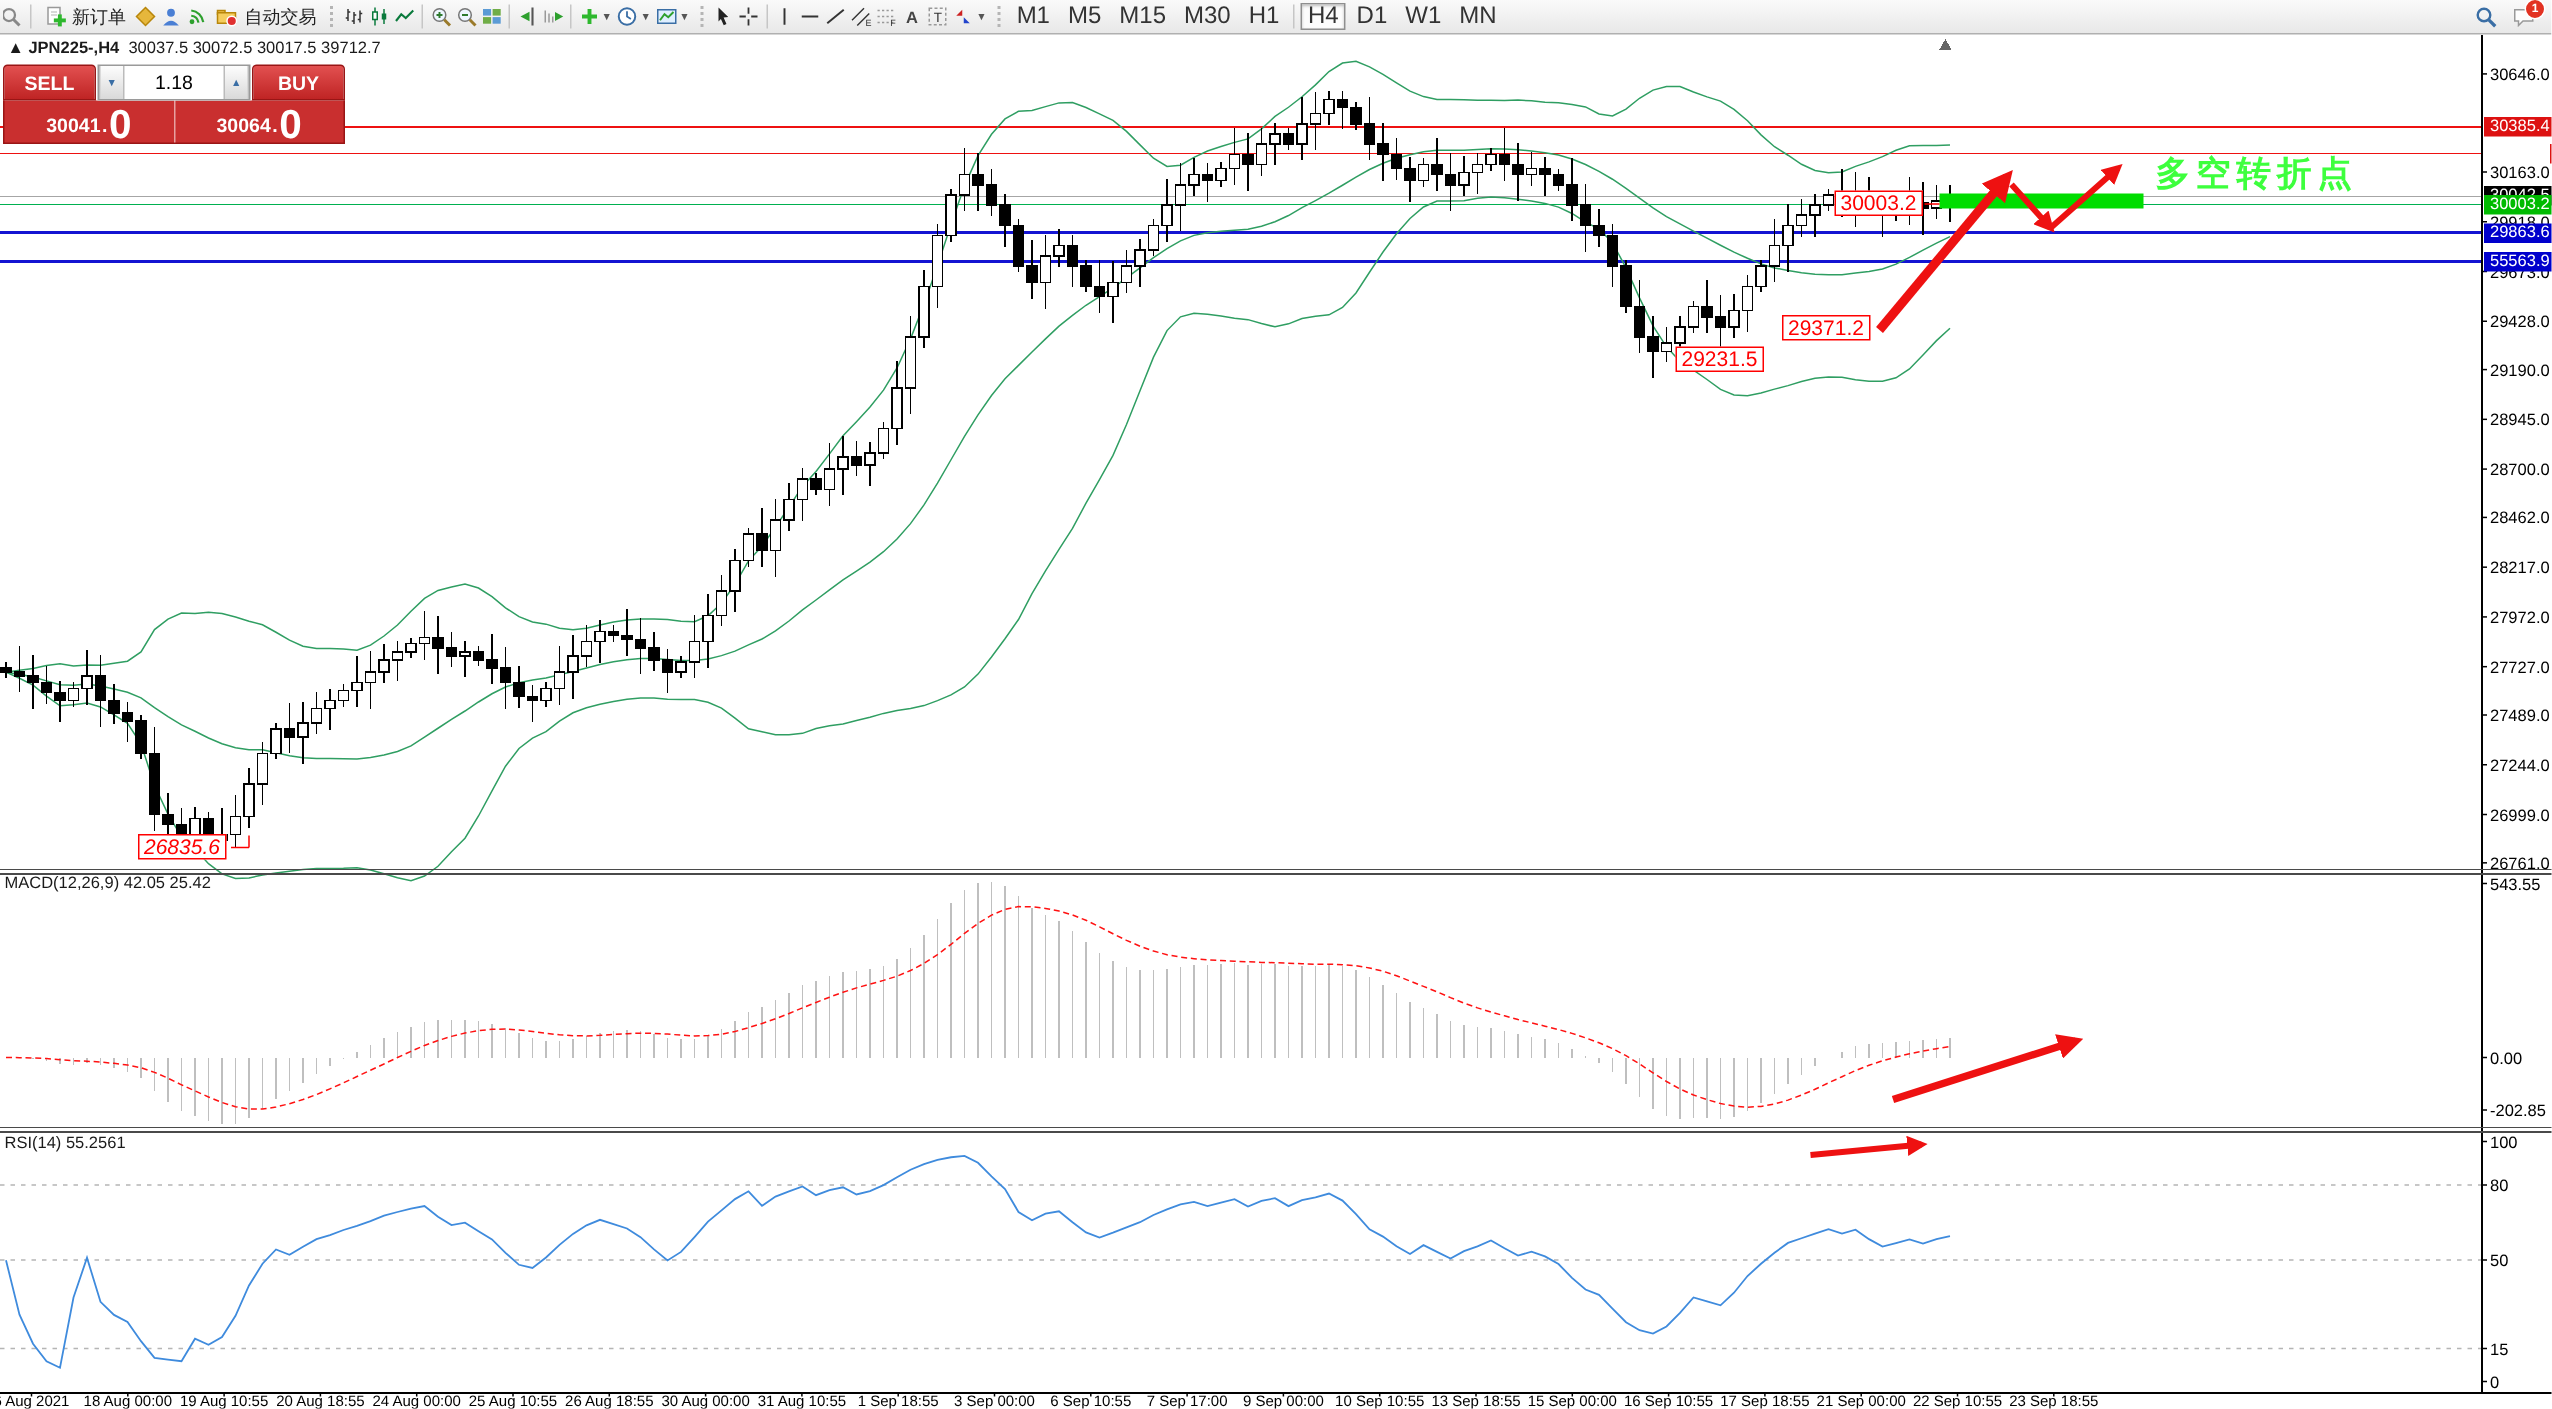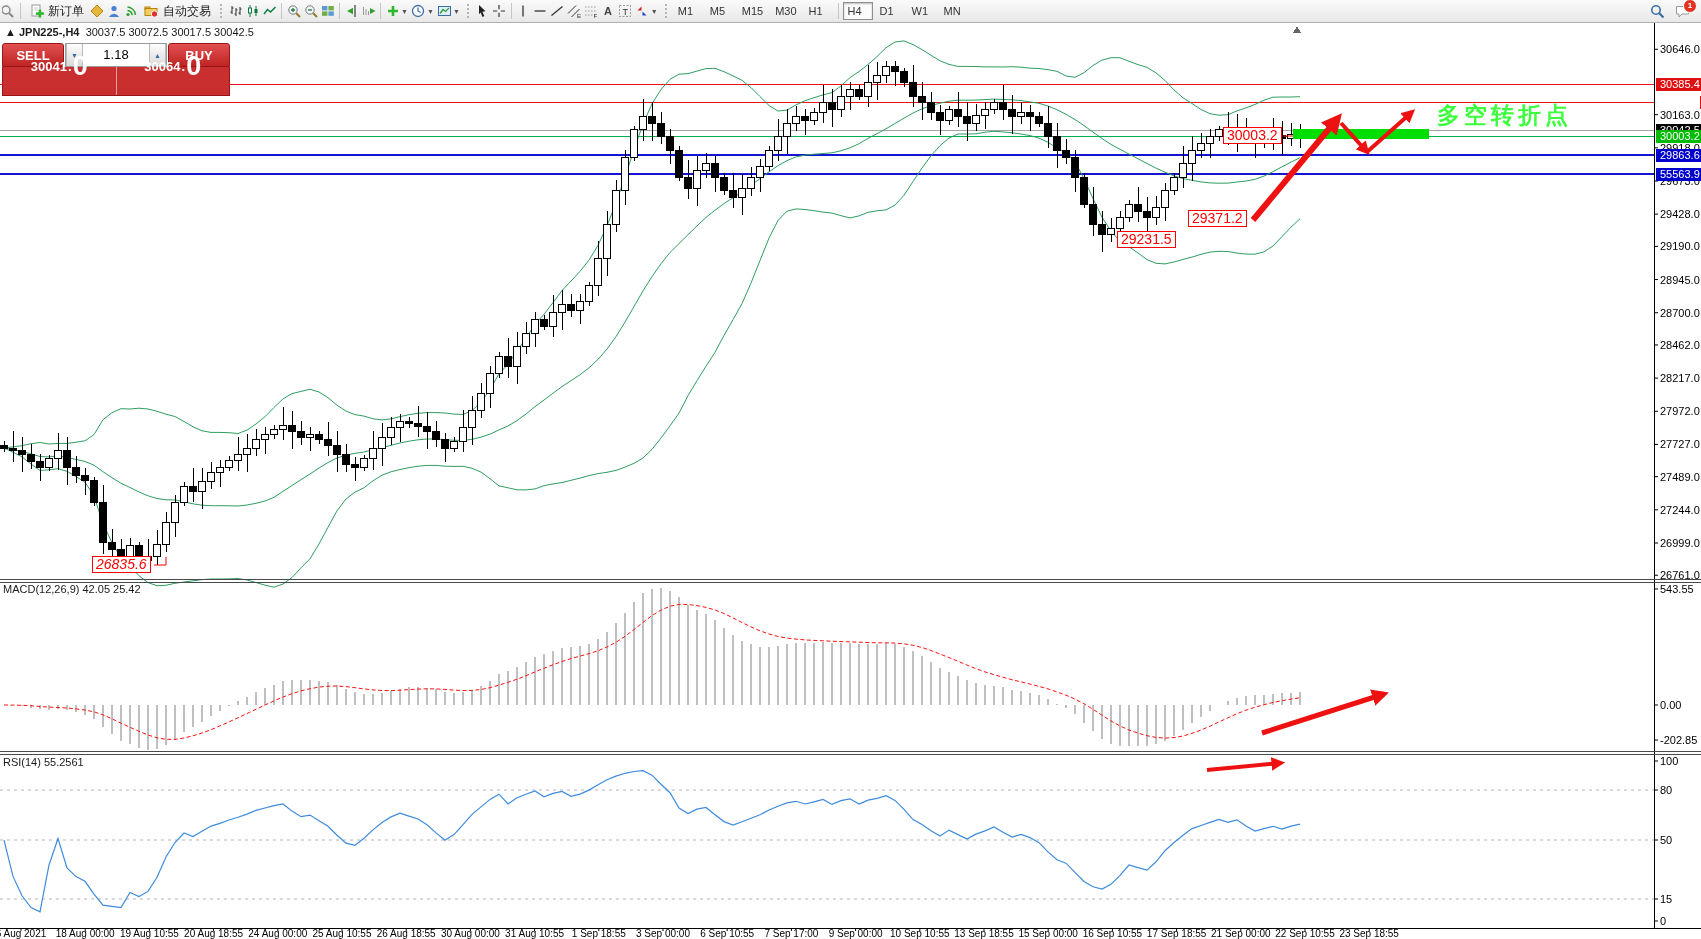--- a/index.html
+++ b/index.html
@@ -4,41 +4,41 @@
 <style>
   html,body{margin:0;padding:0}
   body{width:1701px;height:939px;overflow:hidden;background:#fff;font-family:"Liberation Sans",sans-serif;position:relative}
   
   #toolbar{position:absolute;top:0;left:0;width:1701px;height:22px;background:linear-gradient(#fafafa,#e8e8e8);border-bottom:1px solid #b0b0b0;display:flex;align-items:center;z-index:40;font-size:12px;color:#222;white-space:nowrap}
   .grip{width:2px;height:14px;border-left:2px dotted #b5b5b5;margin:0 3px 0 5px}
   .sep{width:1px;height:16px;background:#c6c6c6;margin:0 3px}
   .tbtn{display:flex;align-items:center;gap:3px;padding:16px 4px;height:18px}
   .ticon{width:17px;height:16px;display:inline-flex;align-items:center;justify-content:center;position:relative}
   .caret{font-size:7px;color:#555;margin:0 2px 0 0}
-  .tf{min-width:20px;height:16px;line-height:16px;text-align:left;padding:0 4px;font-size:11px;color:#333;border:1px solid transparent;margin:12px 1px}
+  .tf{min-width:20px;height:16px;line-height:16px;text-align:right;padding:0 4px;font-size:16px;color:#333;border:1px solid transparent;margin:12px 1px}
   .tf.active{background:#fcfcfc;border:1px solid #8f8f8f;box-shadow:inset 0 1px 2px rgba(0,0,0,.25)}
   #tb-right{margin-left:auto;display:flex;align-items:center;margin-right:10px;gap:8px}
   .badge{position:absolute;top:-4px;right:-6px;background:#e23222;color:#fff;border-radius:50%;width:12px;height:12px;font-size:8px;line-height:12px;text-align:center;font-weight:bold;border:1px solid #fff}
   
   #cv{position:absolute;left:0;top:0;z-index:1}
   #symline{position:absolute;top:26px;left:5px;font-size:11px;color:#1a1a1a;z-index:25}
   #symline b{font-weight:bold}
   .indlabel{position:absolute;left:3px;font-size:11px;color:#1a1a1a;z-index:25}
   .ptag{position:absolute;left:1656px;width:44px;height:13px;line-height:13px;font-size:11px;color:#fff;padding-left:4px;z-index:22}
   .plabel{position:absolute;height:15px;line-height:14px;font-size:14px;color:#f00;background:#fff;border:1px solid #f00;padding:0 3px;z-index:24;white-space:nowrap}
   #note{position:absolute;font-size:23px;font-weight:bold;letter-spacing:4px;z-index:24}
   
   #panel{position:absolute;top:43px;left:2px;width:228px;z-index:30;user-select:none}
   .prow{display:flex;height:24px;align-items:stretch}
   .pbtn{flex:0 0 60px;background:linear-gradient(#e25050,#bf2424);color:#fff;font-weight:bold;font-size:13px;display:flex;align-items:center;justify-content:center;border:1px solid #991515;border-radius:3px 3px 0 0}
   .vol{flex:1;display:flex;border:1px solid #9a9a9a;background:#fff;margin:0 1px}
   .vbtn{width:15px;background:linear-gradient(#fdfdfd,#d9d9d9);border-left:1px solid #bbb;border-right:1px solid #bbb;color:#3a6ea5;font-size:7px;display:flex;align-items:center;justify-content:center}
   .vval{flex:1;text-align:center;font-size:13px;line-height:21px;color:#000}
   .pprices{display:flex;height:28px;background:#c92f2f;border:1px solid #991515;border-top:none}
-  .pcell{flex:1;display:flex;align-items:flex-end;justify-content:center;color:#fff;padding-bottom:18px}
+  .pcell{flex:1;display:flex;align-items:flex-end;justify-content:center;color:#fff;padding-bottom:1px}
   .pcell.l{border-right:1px solid rgba(255,255,255,.55)}
   .psm{font-size:13px;font-weight:bold;margin-bottom:3px}
   .pdot{font-size:13px;font-weight:bold;margin:0 1px 3px 1px}
   .pbig{font-size:27px;font-weight:bold;line-height:22px}
 </style>
 </head>
 <body>
 
 <div id="toolbar">
   <span class="ticon">
@@ -829,21 +829,21 @@
       <line x1="166" y1="565" x2="166" y2="557" stroke="#f00" stroke-width="1"></line>
       <line x1="1253" y1="220" x2="1338" y2="118" stroke="#ee1111" stroke-width="6" marker-end="url(#ah)"></line>
       <line x1="1341" y1="123" x2="1367" y2="152" stroke="#ee1111" stroke-width="4" marker-end="url(#ah)"></line>
       <line x1="1367" y1="152" x2="1412" y2="112" stroke="#ee1111" stroke-width="4" marker-end="url(#ah)"></line>
       <line x1="1262" y1="733" x2="1384" y2="694" stroke="#ee1111" stroke-width="5" marker-end="url(#ah)"></line>
       <line x1="1207" y1="770" x2="1281" y2="763" stroke="#ee1111" stroke-width="4" marker-end="url(#ah)"></line>
     </g>
   </svg>
 
 <div id="symline">
-  <span>▲ </span><b>JPN225-,H4</b>&nbsp;&nbsp;<span>30037.5 30072.5 30017.5 30042.5</span>
+  <span>▲ </span><b>JPN225-,H4</b>&nbsp;&nbsp;<span>30037.5 30072.5 30017.5 39712.7</span>
 </div>
 
 <div id="panel">
   <div class="prow">
     <div class="pbtn">SELL</div>
     <div class="vol">
       <span class="vbtn">▼</span>
       <span class="vval">1.18</span>
       <span class="vbtn">▲</span>
     </div>

